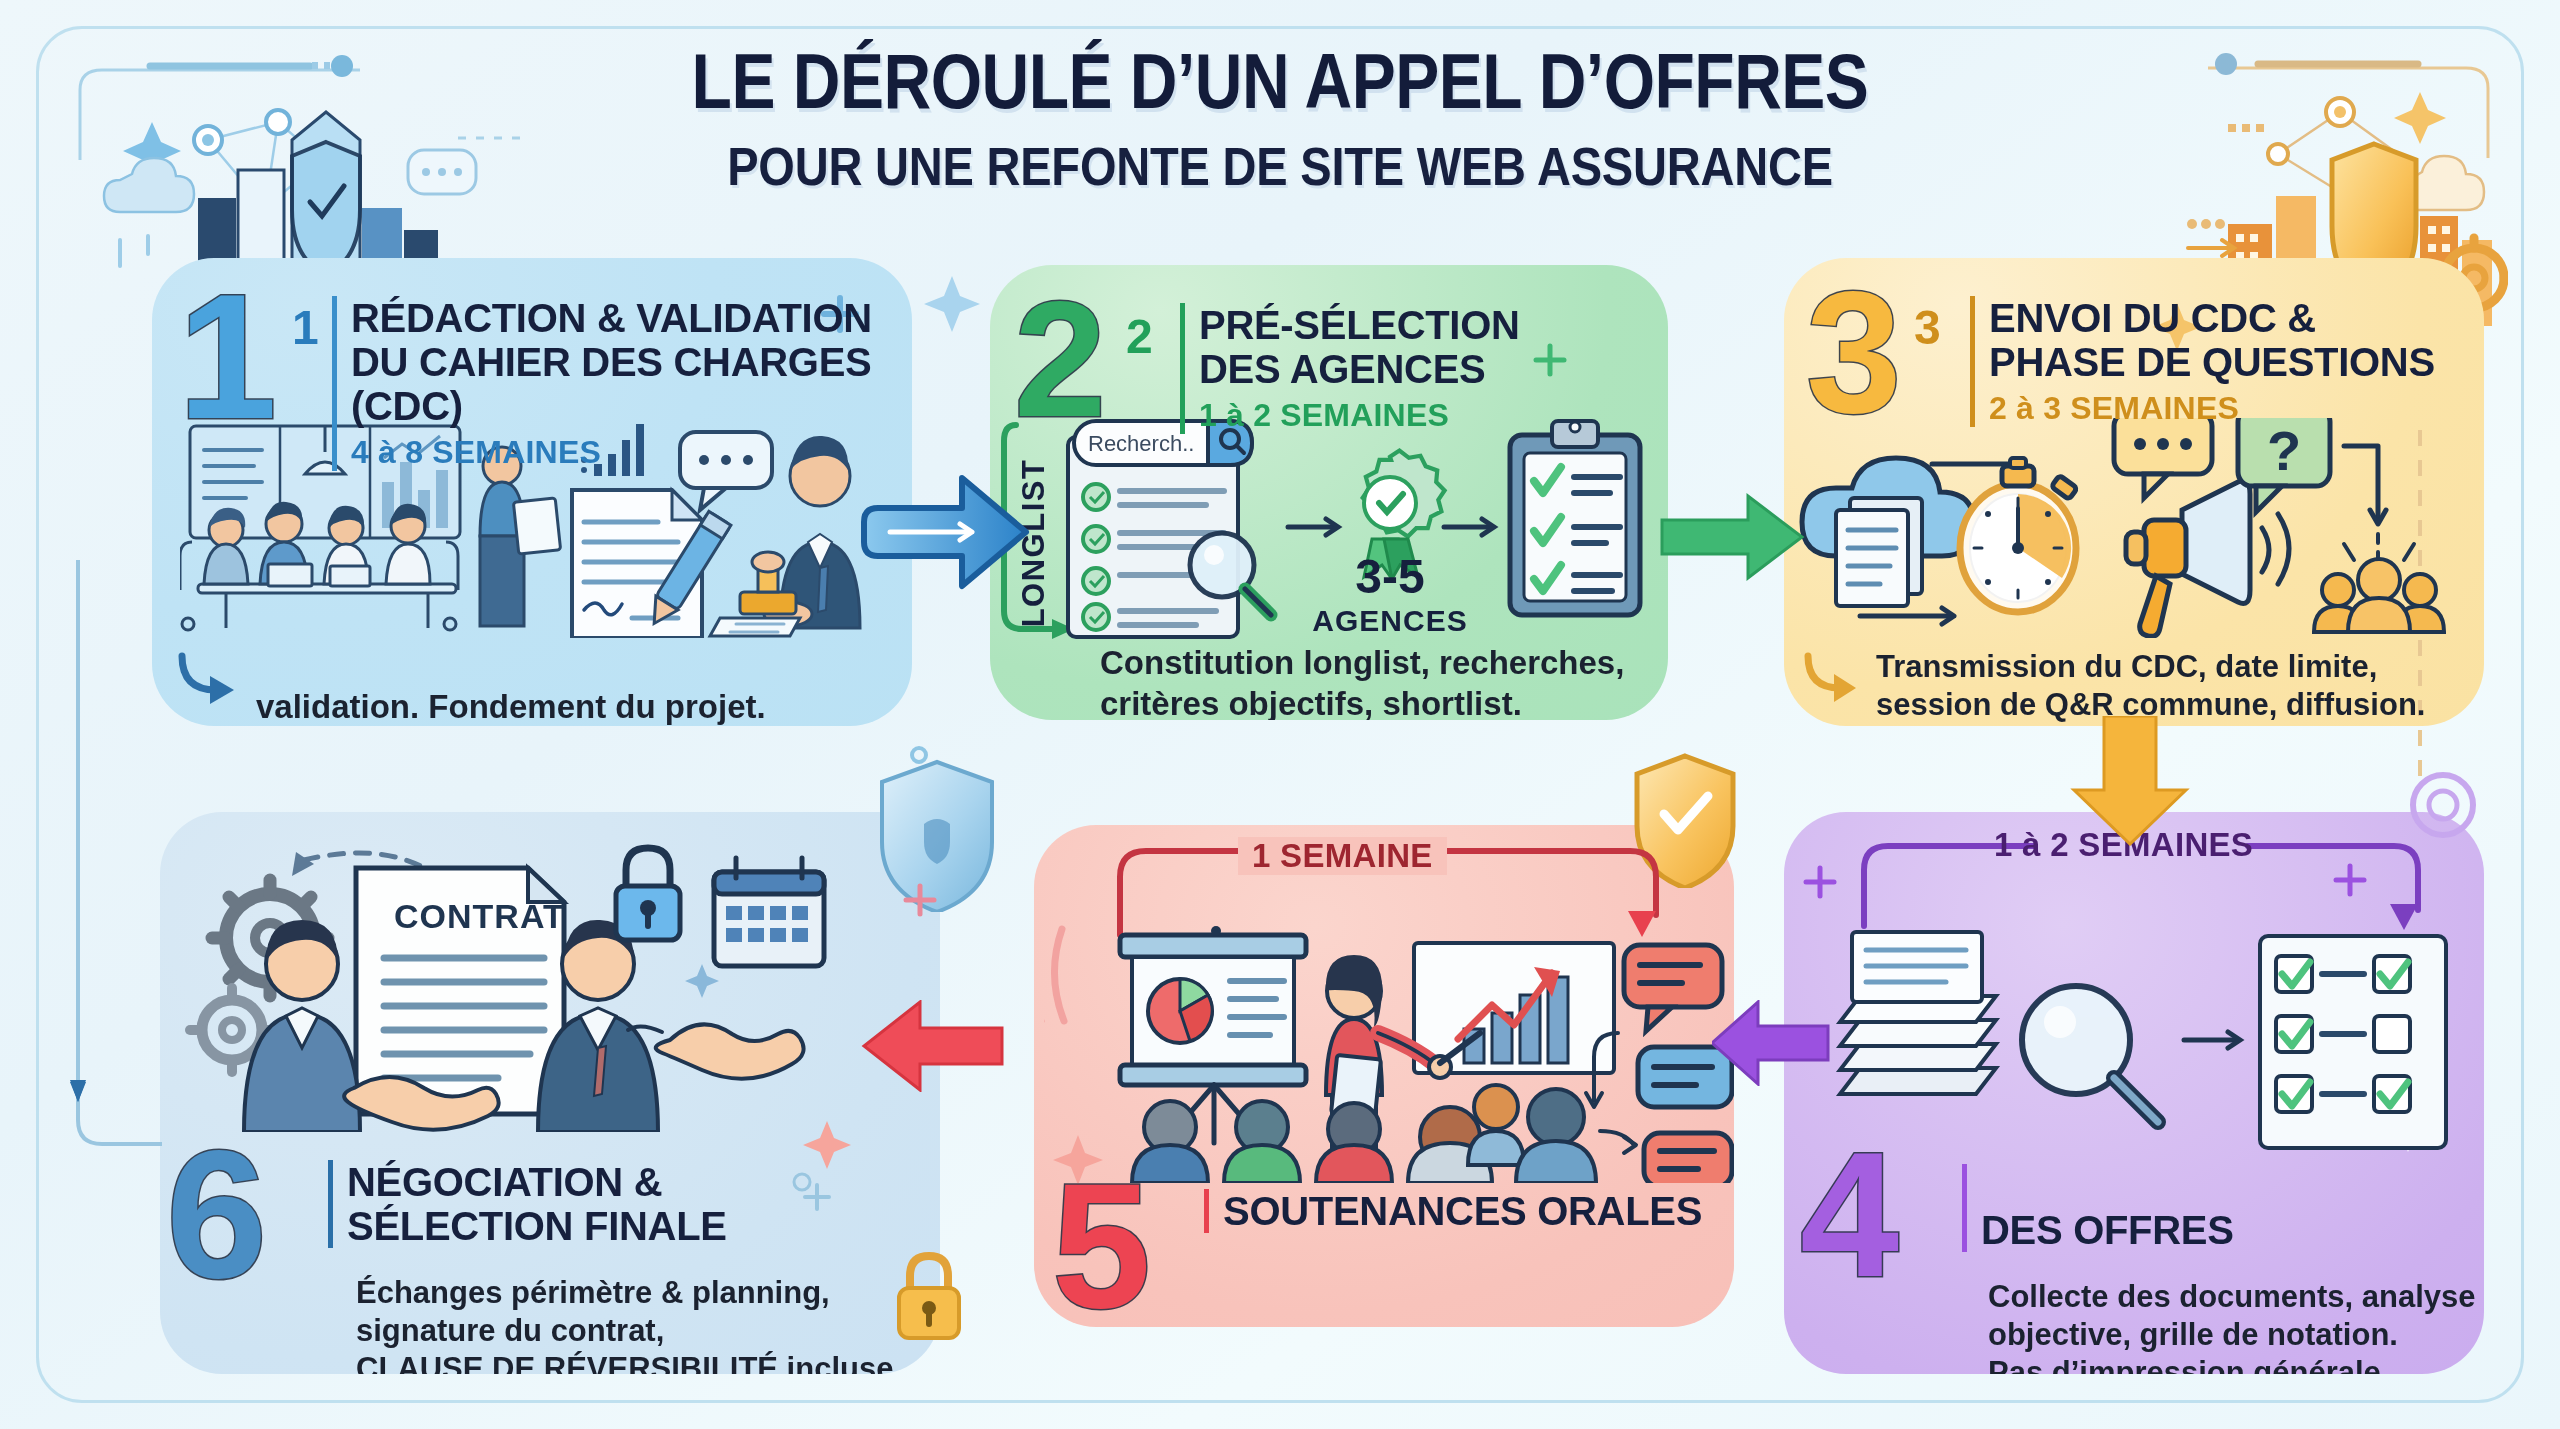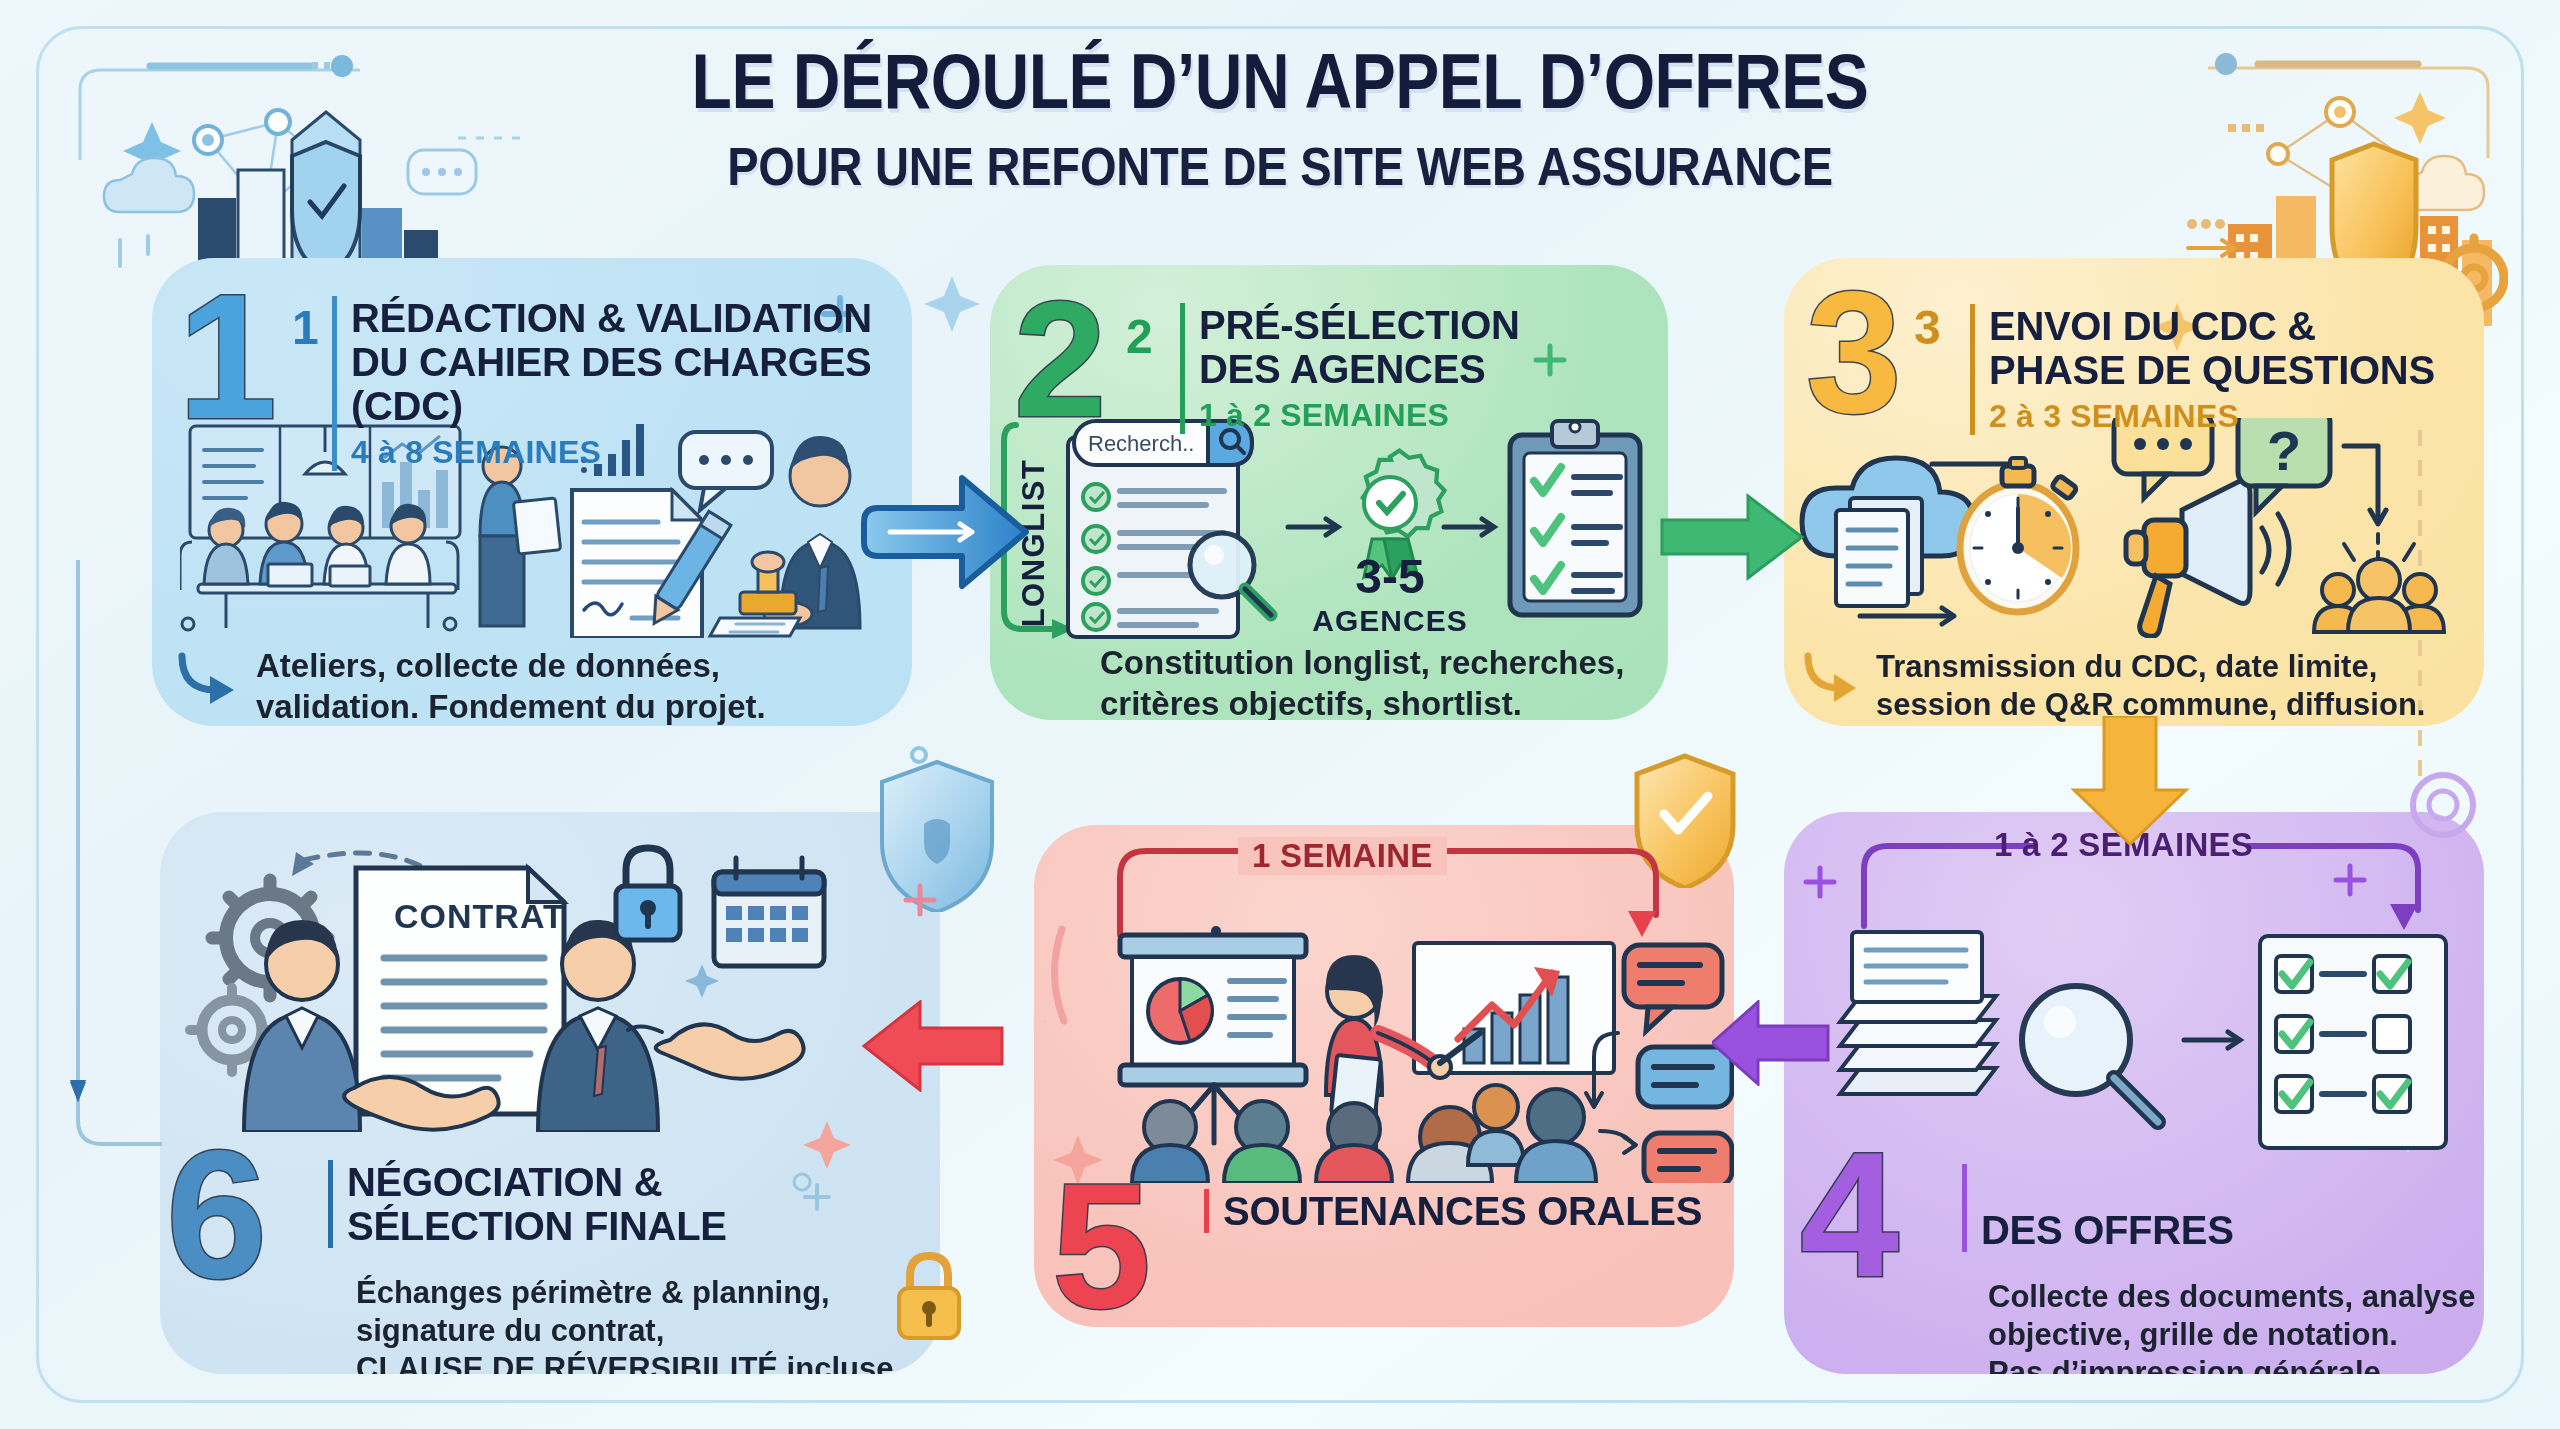--- a/index.html
+++ b/index.html
@@ -392,21 +392,21 @@
         <span>DU CAHIER DES CHARGES (CDC)</span></h3>
     <div class="dur" style="color:#2a7cbc;">4 à 8 SEMAINES</div>
   </div>
 
   <svg class="ill" style="left:22px; top:392px;" width="72" height="56" viewBox="0 0 72 56">
     <path d="M8,6 q0,34 34,34" stroke="#2d6fa8" stroke-width="7" fill="none" stroke-linecap="round"></path>
     <path d="M36,26 l24,14 l-24,14Z" fill="#2d6fa8"></path>
   </svg>
 
   <div class="bodytext" style="left:104px; top:388px; width:640px;">
-    <span>Ateliers, collecte de données,</span><br>
+    <br>
     <span>validation. Fondement du projet.</span>
   </div>
 </div>
 
 <svg class="flow-arrow" style="left:860px; top:462px;" width="190" height="140" viewBox="0 0 190 140">
   <path d="M18,46 h84 v-30 l64,54 l-64,54 v-30 h-84 q-14,0 -14,-14 v-20 q0,-14 14,-14Z" fill="url(#bluearrow)" stroke="#1a5d9c" stroke-width="6" stroke-linejoin="round"></path>
   <defs>
       <linearGradient id="bluearrow" x1="0" y1="0" x2="1" y2="0">
     <stop offset="0%" stop-color="#8cc9ee"></stop>
         <stop offset="100%" stop-color="#2b82c9"></stop>
@@ -615,21 +615,21 @@
       <g stroke="#1f3550" stroke-width="4" stroke-linecap="round">
         <line x1="552" y1="126" x2="562" y2="142"></line>
           <line x1="622" y1="126" x2="612" y2="142"></line>
       </g>
     </g>
   </svg>
 
   <div class="badge-num" style="left:22px; top:26px; font-size:172px; color:#f7b93f;">3</div>
   <div class="badge-sup" style="left:130px; top:42px; color:#cf8f1c;">3</div>
 
-  <div class="headblock" style="left:186px; top:38px; width:510px; border-color:#cf8f1c;margin-top:8px;">
+  <div class="headblock" style="left:186px; top:38px; width:510px; border-color:#cf8f1c;">
     <h3><span>ENVOI DU CDC &amp;</span><br>
         <span>PHASE DE QUESTIONS</span></h3>
     <div class="dur" style="color:#cf8f1c;">2 à 3 SEMAINES</div>
   </div>
 
   <svg class="ill" style="left:16px; top:392px;" width="70" height="56" viewBox="0 0 70 56">
     <path d="M8,6 q0,32 32,32" stroke="#e3a534" stroke-width="7" fill="none" stroke-linecap="round"></path>
     <path d="M34,24 l22,14 l-22,14Z" fill="#e3a534"></path>
   </svg>
 

